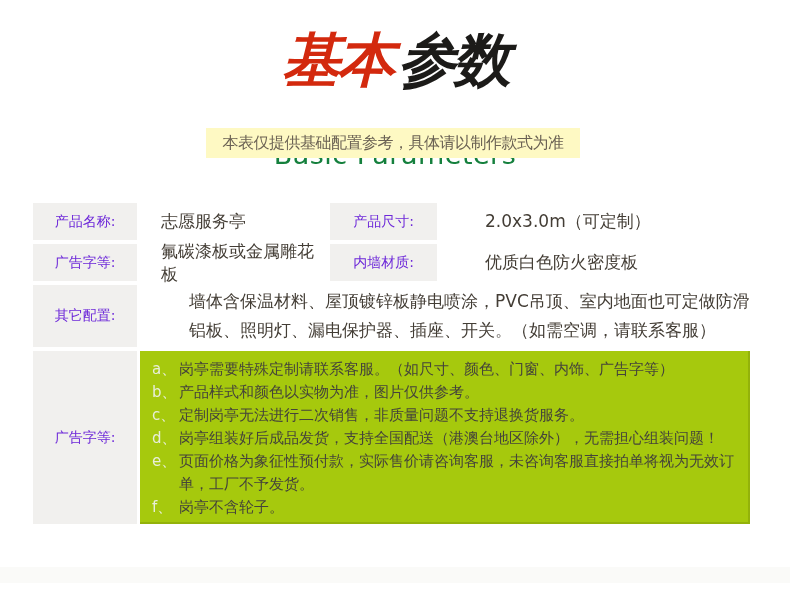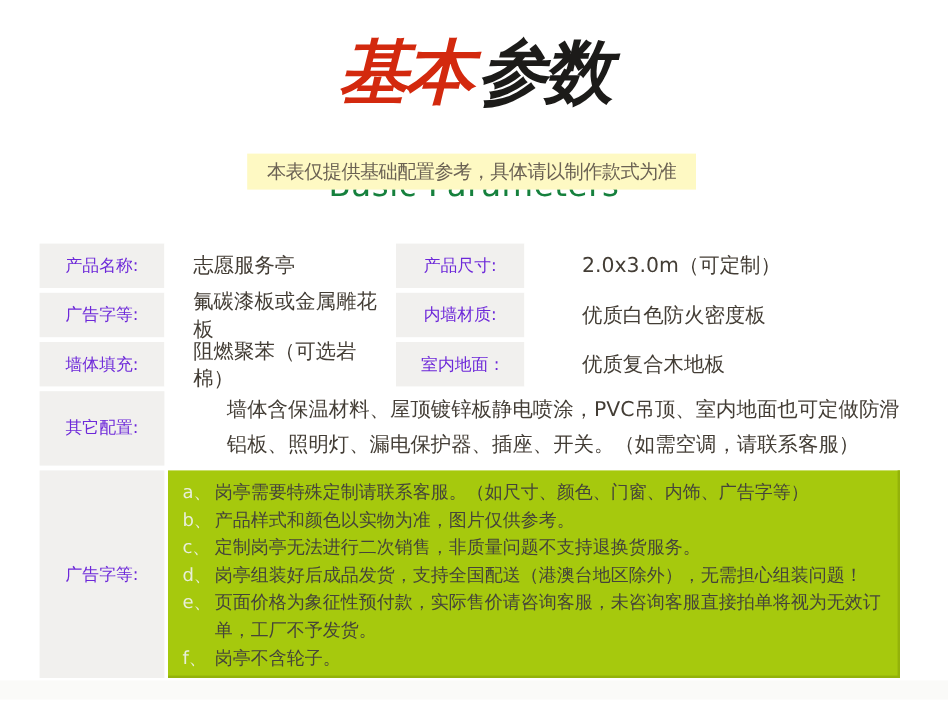--- a/index.html
+++ b/index.html
@@ -84,26 +84,20 @@
       <div class="cell-value v2">2.0x3.0m（可定制）</div>
     </div>
 
     <div class="row row-s">
       <div class="cell-label">广告字等:</div>
       <div class="cell-value v1">氟碳漆板或金属雕花板</div>
       <div class="cell-label lbl2">内墙材质:</div>
       <div class="cell-value v2">优质白色防火密度板</div>
     </div>
 
-    <div class="row row-s">
-      <div class="cell-label">墙体填充:</div>
-      <div class="cell-value v1">阻燃聚苯（可选岩棉）</div>
-      <div class="cell-label lbl2">室内地面 :</div>
-      <div class="cell-value v2">优质复合木地板</div>
-    </div>
 
     <div class="row row-other">
       <div class="cell-label">其它配置:</div>
       <div class="cell-value">
         <div>墙体含保温材料、屋顶镀锌板静电喷涂，PVC吊顶、室内地面也可定做防滑铝板、照明灯、漏电保护器、插座、开关。（如需空调，请联系客服）</div>
       </div>
     </div>
 
     <div class="row row-special">
       <div class="cell-label">广告字等:</div>

